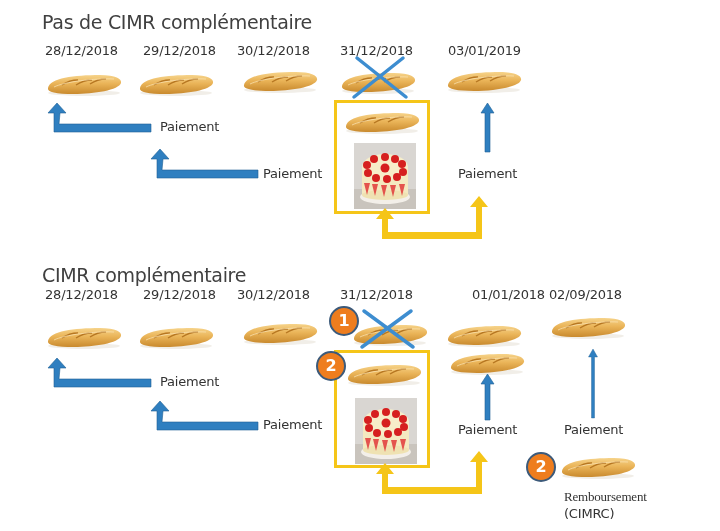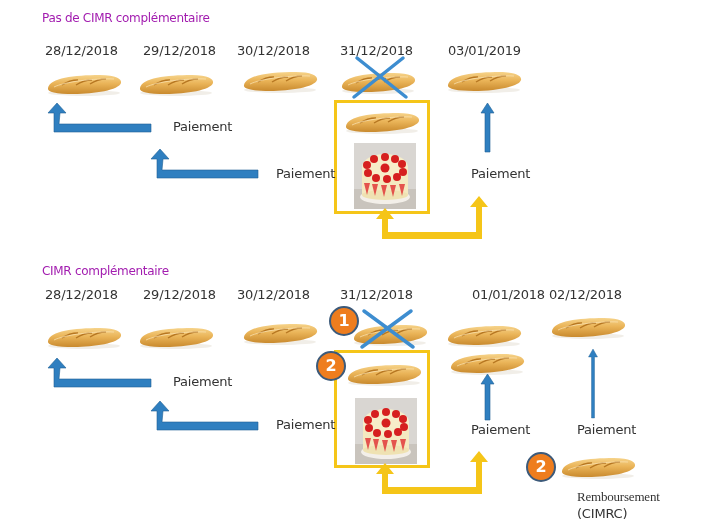--- a/index.html
+++ b/index.html
@@ -1,21 +1,21 @@
 <!DOCTYPE html>
 <html><head>
 <meta charset="utf-8">
 <style>
   html, body { margin:0; padding:0; background:#ffffff; }
   body { width:720px; height:531px; position:relative; overflow:hidden;
          font-family: "DejaVu Sans", "Liberation Sans", sans-serif; color:#333; }
   .abs { position:absolute; }
-  .title { font-size:12px; color:#a21caf; letter-spacing:-0.3px; }
+  .title { font-size:19px; color:#404040; letter-spacing:-0.3px; }
   .date { font-size:13px; color:#333; letter-spacing:-0.2px; }
-  .lbl { font-size:13px; color:#333; letter-spacing:-0.2px;margin-left:13px; }
+  .lbl { font-size:13px; color:#333; letter-spacing:-0.2px; }
   .bread { position:absolute; width:80px; height:28px; }
   .cake { position:absolute; width:62px; height:66px; }
   .badge { position:absolute; width:26px; height:26px; border-radius:50%;
            background:#ee7d1e; border:2px solid #3c5a7a; color:#fff;
            font-size:16px; font-weight:bold; text-align:center; line-height:26px;
            box-sizing:content-box; }
   .ybox { position:absolute; border:3px solid #f5c518; box-sizing:border-box; }
   svg.arrows { position:absolute; left:0; top:0; }
 </style>
 </head>
@@ -127,21 +127,21 @@
   </g>
 </svg>
 
 <div class="abs title" style="left:42px; top:256px;margin-top:8px;">CIMR complémentaire</div>
 
 <div class="abs date" style="left:45px; top:287px;">28/12/2018</div>
 <div class="abs date" style="left:143px; top:287px;">29/12/2018</div>
 <div class="abs date" style="left:237px; top:287px;">30/12/2018</div>
 <div class="abs date" style="left:340px; top:287px;">31/12/2018</div>
 <div class="abs date" style="left:448px; top:287px;margin-left:24px;">01/01/2018</div>
-<div class="abs date" style="left:549px; top:287px;">02/12/2018</div>
+<div class="abs date" style="left:549px; top:287px;">02/09/2018</div>
 
 <svg class="bread" style="left:44px; top:323px;">
     <use href="#baguette"></use>
   </svg>
 <svg class="bread" style="left:136px; top:323px;">
     <use href="#baguette"></use>
   </svg>
 <svg class="bread" style="left:240px; top:319px;">
     <use href="#baguette"></use>
   </svg>

